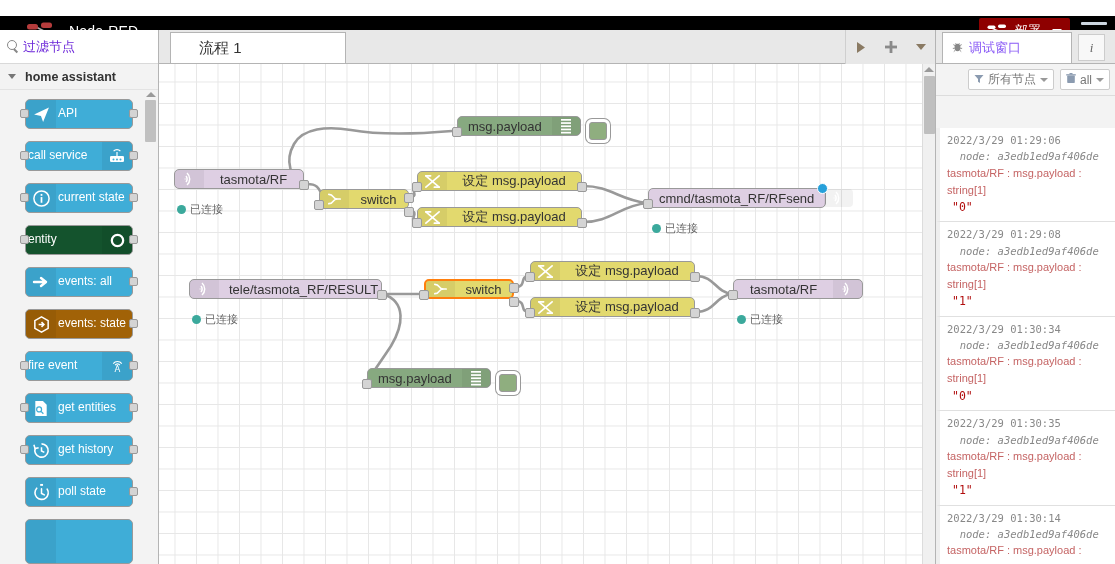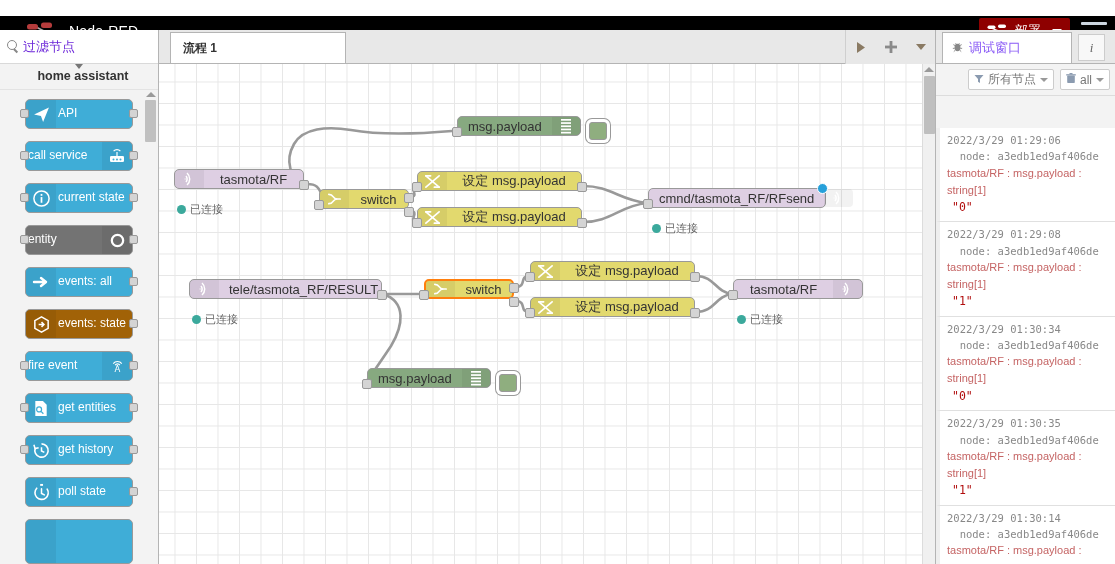--- a/index.html
+++ b/index.html
@@ -55,21 +55,21 @@
     border: 1.5px solid #888; border-radius: 50%;
   }
   .search-icon::after {
     content: ""; position: absolute; left: 7px; top: 8px; width: 5px; height: 1.5px;
     background: #888; transform: rotate(45deg); transform-origin: left center;
   }
   .search-placeholder { font-size: 13px; color: #6d28d9; }
 
   .palette-category {
     height: 26px; display: flex; align-items: center; padding-left: 8px;
-    background: #f3f3f3; border-bottom: 1px solid #e3e3e3; flex-direction: column;
+    background: #f3f3f3; border-bottom: 1px solid #e3e3e3;
   }
   .cat-chevron {
     width: 0; height: 0; border-left: 4px solid transparent; border-right: 4px solid transparent;
     border-top: 5px solid #777; margin-right: 9px;
   }
   .cat-label { font-size: 12.5px; font-weight: bold; color: #333; }
 
   .palette-list { position: relative; padding-top: 9px; }
   .pnode {
     position: relative; margin: 0 auto 12px auto; width: 108px; height: 30px;
@@ -112,22 +112,22 @@
     position: absolute; top: 30px; left: 159px; width: 776px; height: 534px;
     background: #fff;
   }
   .ws-tabs {
     height: 34px; background: #e8e8e8; border-bottom: 1px solid #b4b4b4;
     position: relative; display: flex; align-items: flex-end;
   }
   .ws-tab {
     margin-left: 11px; width: 176px; height: 31px; background: #fff;
     border: 1px solid #b4b4b4; border-bottom: none;
-    display: flex; align-items: center; padding-left: 12px;
-    font-size: 12px; color: #333; font-weight: bold; cursor: pointer;
+    display: flex; align-items: center; padding-left: 28px;
+    font-size: 15px; color: #333; font-weight: normal; cursor: pointer;
   }
   .ws-tools {
     position: absolute; right: 0; top: 0; height: 34px; width: 90px;
     display: flex; align-items: center; justify-content: space-around;
     border-left: 1px solid #cfcfcf; background: #e8e8e8;
   }
   .tool-ico { cursor: pointer; display: flex; align-items: center; justify-content: center; }
 
   .canvas {
     position: absolute; top: 34px; left: 0; width: 776px; height: 500px;
@@ -224,21 +224,21 @@
     width: 0; height: 0; border-left: 4px solid transparent; border-right: 4px solid transparent;
     border-top: 4px solid #999;
   }
 
   .debug-list { position: absolute; top: 98px; left: 0; width: 180px; height: 466px; overflow: hidden; background:#f3f3f3;}
   .dmsg {
     background: #fff; border-bottom: 1px solid #e0e0e0; border-left: 4px solid #eee;
     padding: 4px 6px 5px 7px; font-size: 11px; line-height: 1.55;
   }
   .dmsg .meta { color: #888; font-family: "DejaVu Sans Mono", monospace; font-size: 10.5px; }
-  .dmsg .meta .node { color: #888; }
+  .dmsg .meta .node { color: #888; font-style: italic; }
   .dmsg .topic { color: #c56464; font-size: 11px; }
   .dmsg .type { color: #c56464; font-size: 11px; }
   .dmsg .value {
     color: #b10d0d; font-family: "DejaVu Sans Mono", monospace; font-size: 11.5px;
     padding-left: 5px;
   }
 </style>
 </head>
 <body>
 
@@ -322,21 +322,21 @@
               <circle cx="10" cy="10" r="8" fill="none" stroke="#fff" stroke-width="1.6"></circle>
               <rect x="9.1" y="8.5" width="1.8" height="6" fill="#fff"></rect>
               <rect x="9.1" y="5.2" width="1.8" height="2" fill="#fff"></rect>
             </svg>
         </span>
         <span class="plabel">current state</span>
         <span class="port out"></span>
       </div>
 
 
-      <div class="pnode" style="background:#737373">
+      <div class="pnode" style="background:#14532d">
         <span class="port in"></span>
         <span class="plabel">entity</span>
         <span class="icon-box right">
           <svg width="17" height="17" viewBox="0 0 18 18">
               <circle cx="9" cy="9" r="6" fill="none" stroke="#fff" stroke-width="2.4"></circle>
             </svg>
         </span>
         <span class="port out"></span>
       </div>
 

